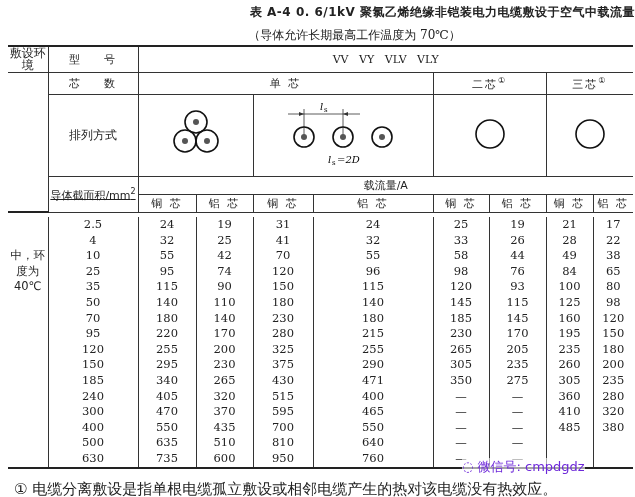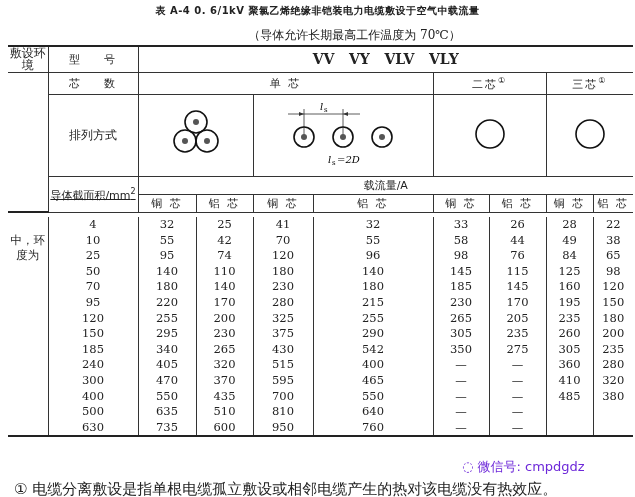--- a/index.html
+++ b/index.html
@@ -1,17 +1,17 @@
 <!DOCTYPE html>
 <html><head>
 <meta charset="utf-8">
 <style>
   html, body { margin:0; padding:0; background:#fff; }
   body { width:635px; height:497px; position:relative; overflow:hidden; font-family:"DejaVu Serif", serif; color:#222; }
-  .title { position:absolute; left:0; top:4px; width:635px; text-align:center; font-family:"DejaVu Sans", sans-serif; font-size:10px; font-weight:bold; letter-spacing:0.5px; }
+  .title { position:absolute; left:0; top:4px; width:635px; text-align:right; font-family:"DejaVu Sans", sans-serif; font-size:12px; font-weight:bold; letter-spacing:0.5px; }
   .subtitle { position:absolute; left:0; top:27px; width:635px; text-align:center; font-size:12px;padding-left:37px; }
   table.main { position:absolute; left:8px; top:45px; width:625px; border-collapse:collapse; table-layout:fixed; font-size:11.5px; }
   table.main td { padding:0; text-align:center; vertical-align:middle; border:1px solid #333; line-height:1; }
   .topline { border-top:2px solid #222 !important; }
   .botline { border-bottom:2px solid #222 !important; }
   td.env { border-left:none !important; font-size:12px; line-height:16px; }
   td.noL { border-left:none !important; }
   td.noR { border-right:none !important; }
   td.noB { border-bottom:none !important; }
   td.noT { border-top:none !important; }
@@ -42,21 +42,21 @@
       <col style="width:47px">
       <col style="width:40px">
   </colgroup>
 
   <tbody>
       <tr style="height:26px">
     <td class="env topline noL">
       <span class="cn" style="letter-spacing:0;font-size:12px;">敷设环境</span>
     </td>
     <td class="topline cn" style="white-space:pre">型    号</td>
-    <td class="topline noR" colspan="9" style="white-space:pre;font-size:14px;font-weight:bold;">VV   VY   VLV   VLY</td>
+    <td class="topline noR" colspan="9" style="white-space:pre;font-size:11px;">VV   VY   VLV   VLY</td>
   </tr>
 
   <tr style="height:22px">
     <td class="noL noB noT" rowspan="21" style="border-top:1px solid #333;border-bottom:2px solid #222 !important;vertical-align:top;">
       
     </td>
     <td class="cn" style="white-space:pre">芯    数</td>
     <td colspan="5" class="cn">单 芯</td>
     <td colspan="2" class="cn"><span>二芯</span><sup>①</sup></td>
     <td colspan="2" class="cn noR"><span>三芯</span><sup>①</sup></td>
@@ -135,20 +135,32 @@
       <col style="width:70px">
       <col style="width:50px">
       <col style="width:56px">
       <col style="width:57px">
       <col style="width:47px">
       <col style="width:40px">
   </colgroup>
   <tbody id="rows-body">
       <tr class="datarow">
         <td class="data noL" style="border-right: 1px solid rgb(51, 51, 51);"></td>
+        <td class="data ">2.5</td>
+        <td class="data ">24</td>
+        <td class="data ">19</td>
+        <td class="data ">31</td>
+        <td class="data " colspan="2">24</td>
+        <td class="data ">25</td>
+        <td class="data ">19</td>
+        <td class="data ">21</td>
+        <td class="data noR">17</td>
+      </tr>
+      <tr class="datarow">
+        <td class="data noL" style="border-right: 1px solid rgb(51, 51, 51);"></td>
         <td class="data ">4</td>
         <td class="data ">32</td>
         <td class="data ">25</td>
         <td class="data ">41</td>
         <td class="data " colspan="2">32</td>
         <td class="data ">33</td>
         <td class="data ">26</td>
         <td class="data ">28</td>
         <td class="data noR">22</td>
       </tr>
@@ -170,20 +182,32 @@
         <td class="data ">95</td>
         <td class="data ">74</td>
         <td class="data ">120</td>
         <td class="data " colspan="2">96</td>
         <td class="data ">98</td>
         <td class="data ">76</td>
         <td class="data ">84</td>
         <td class="data noR">65</td>
       </tr>
       <tr class="datarow">
+        <td class="data noL" style="border-right: 1px solid rgb(51, 51, 51); font-family: &quot;DejaVu Sans&quot;, sans-serif; font-size: 11.5px;">40℃</td>
+        <td class="data ">35</td>
+        <td class="data ">115</td>
+        <td class="data ">90</td>
+        <td class="data ">150</td>
+        <td class="data " colspan="2">115</td>
+        <td class="data ">120</td>
+        <td class="data ">93</td>
+        <td class="data ">100</td>
+        <td class="data noR">80</td>
+      </tr>
+      <tr class="datarow">
         <td class="data noL" style="border-right: 1px solid rgb(51, 51, 51);"></td>
         <td class="data ">50</td>
         <td class="data ">140</td>
         <td class="data ">110</td>
         <td class="data ">180</td>
         <td class="data " colspan="2">140</td>
         <td class="data ">145</td>
         <td class="data ">115</td>
         <td class="data ">125</td>
         <td class="data noR">98</td>
@@ -235,21 +259,21 @@
         <td class="data ">235</td>
         <td class="data ">260</td>
         <td class="data noR">200</td>
       </tr>
       <tr class="datarow">
         <td class="data noL" style="border-right: 1px solid rgb(51, 51, 51);"></td>
         <td class="data ">185</td>
         <td class="data ">340</td>
         <td class="data ">265</td>
         <td class="data ">430</td>
-        <td class="data " colspan="2">542</td>
+        <td class="data " colspan="2">471</td>
         <td class="data ">350</td>
         <td class="data ">275</td>
         <td class="data ">305</td>
         <td class="data noR">235</td>
       </tr>
       <tr class="datarow">
         <td class="data noL" style="border-right: 1px solid rgb(51, 51, 51);"></td>
         <td class="data ">240</td>
         <td class="data ">405</td>
         <td class="data ">320</td>

